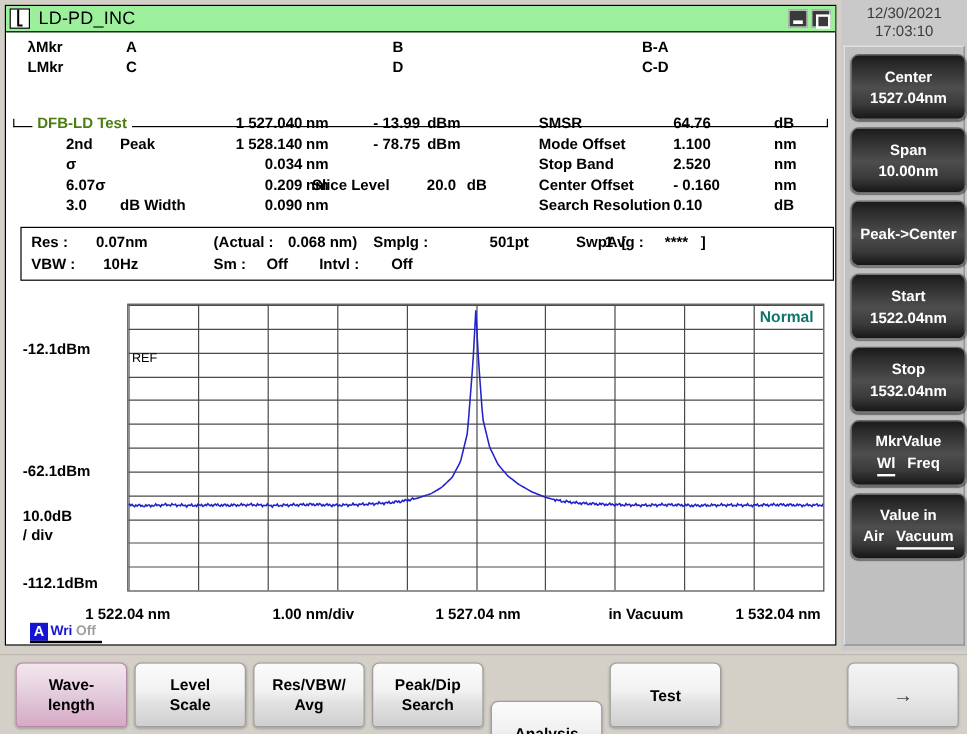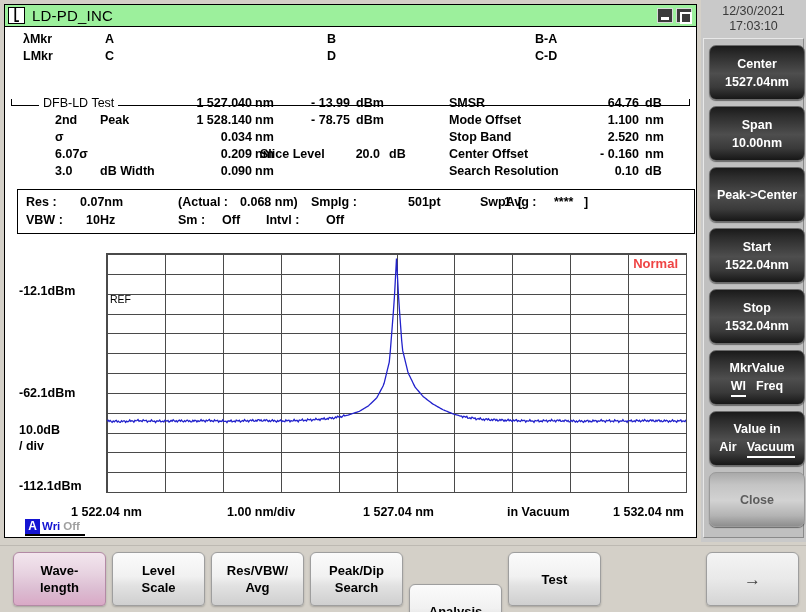--- a/index.html
+++ b/index.html
@@ -96,26 +96,26 @@
   .mkr-b    { position: absolute; left: 322px; }
   .mkr-ba   { position: absolute; left: 530px; }
 
   .fieldset-line {
     position: absolute;
     left: 6px; top: 70px;
     width: 679px; height: 10px;
   }
   .fs-legend {
     position: absolute;
-    left: 28px; top: -1px;
+    left: 16px; top: -1px;
     background: #fff;
     padding: 0 4px;
     font-size: 12.5px;
-    font-weight: normal;
-    color: #000000;
+    font-weight: bold;
+    color: #4d7c0f;
     z-index: 2;
   }
   .fs-rule {
     position: absolute;
     left: 0; top: 8px;
     width: 100%;
     border-top: 1px solid #000;
   }
   .fs-tick-l, .fs-tick-r {
     position: absolute;
@@ -138,21 +138,21 @@
   .c-name  { position: absolute; left: 50px; }
   .c-name2 { position: absolute; left: 95px; }
   .c-val   { position: absolute; left: 155px; width: 92px; text-align: right; }
   .c-unit  { position: absolute; left: 250px; }
   .c-lvl   { position: absolute; left: 283px; width: 62px; text-align: right; }
   .c-lunit { position: absolute; left: 351px; }
   .c-slice { position: absolute; left: 255px; }
   .c-sval  { position: absolute; left: 345px; width: 30px; text-align: right; }
   .c-sunit { position: absolute; left: 384px; }
   .r-name  { position: absolute; left: 444px; }
-  .r-val   { position: absolute; left: 556px; width: 78px; text-align: right; }
+  .r-val   { position: absolute; left: 556px; width: 78px; text-align: left; }
   .r-unit  { position: absolute; left: 640px; }
 
   
   .setbox {
     position: absolute;
     left: 12px; top: 184px;
     width: 678px; height: 45px;
     border: 1px solid #000;
     background: #fff;
     font-size: 12.5px;
@@ -185,21 +185,21 @@
     width: 581px; height: 240px;
     background: #ffffff;
     border: 1px solid #4a4a4a;
   }
   .graph-svg { display: block; }
   .normal-lbl {
     position: absolute;
     right: 8px; top: 2px;
     font-size: 13px;
     font-weight: bold;
-    color: #ef4444;
+    color: #0f766e;
   }
   .ref-lbl {
     position: absolute;
     left: 3px; top: 39px;
     font-size: 10.5px;
     color: #000;
     font-family: "Liberation Sans", sans-serif;
   }
 
   
@@ -586,23 +586,20 @@
       </div>
 
       <div class="sbtn" style="top:372px;">
         <span class="l1">Value in</span>
         <span class="sbtn-dual">
           <span class="opt">Air</span>
           <span class="opt sel">Vacuum</span>
         </span>
       </div>
 
-      <div class="sbtn close" style="top:433px;">
-        <span class="l1">Close</span>
-      </div>
 
     </div>
   </div>
 
   <div class="tabbar">
     <div class="tab active" style="left:13px;">
       <span class="t1">Wave-</span>
       <span class="t2">length</span>
     </div>
     <div class="tab" style="left:112px;">

